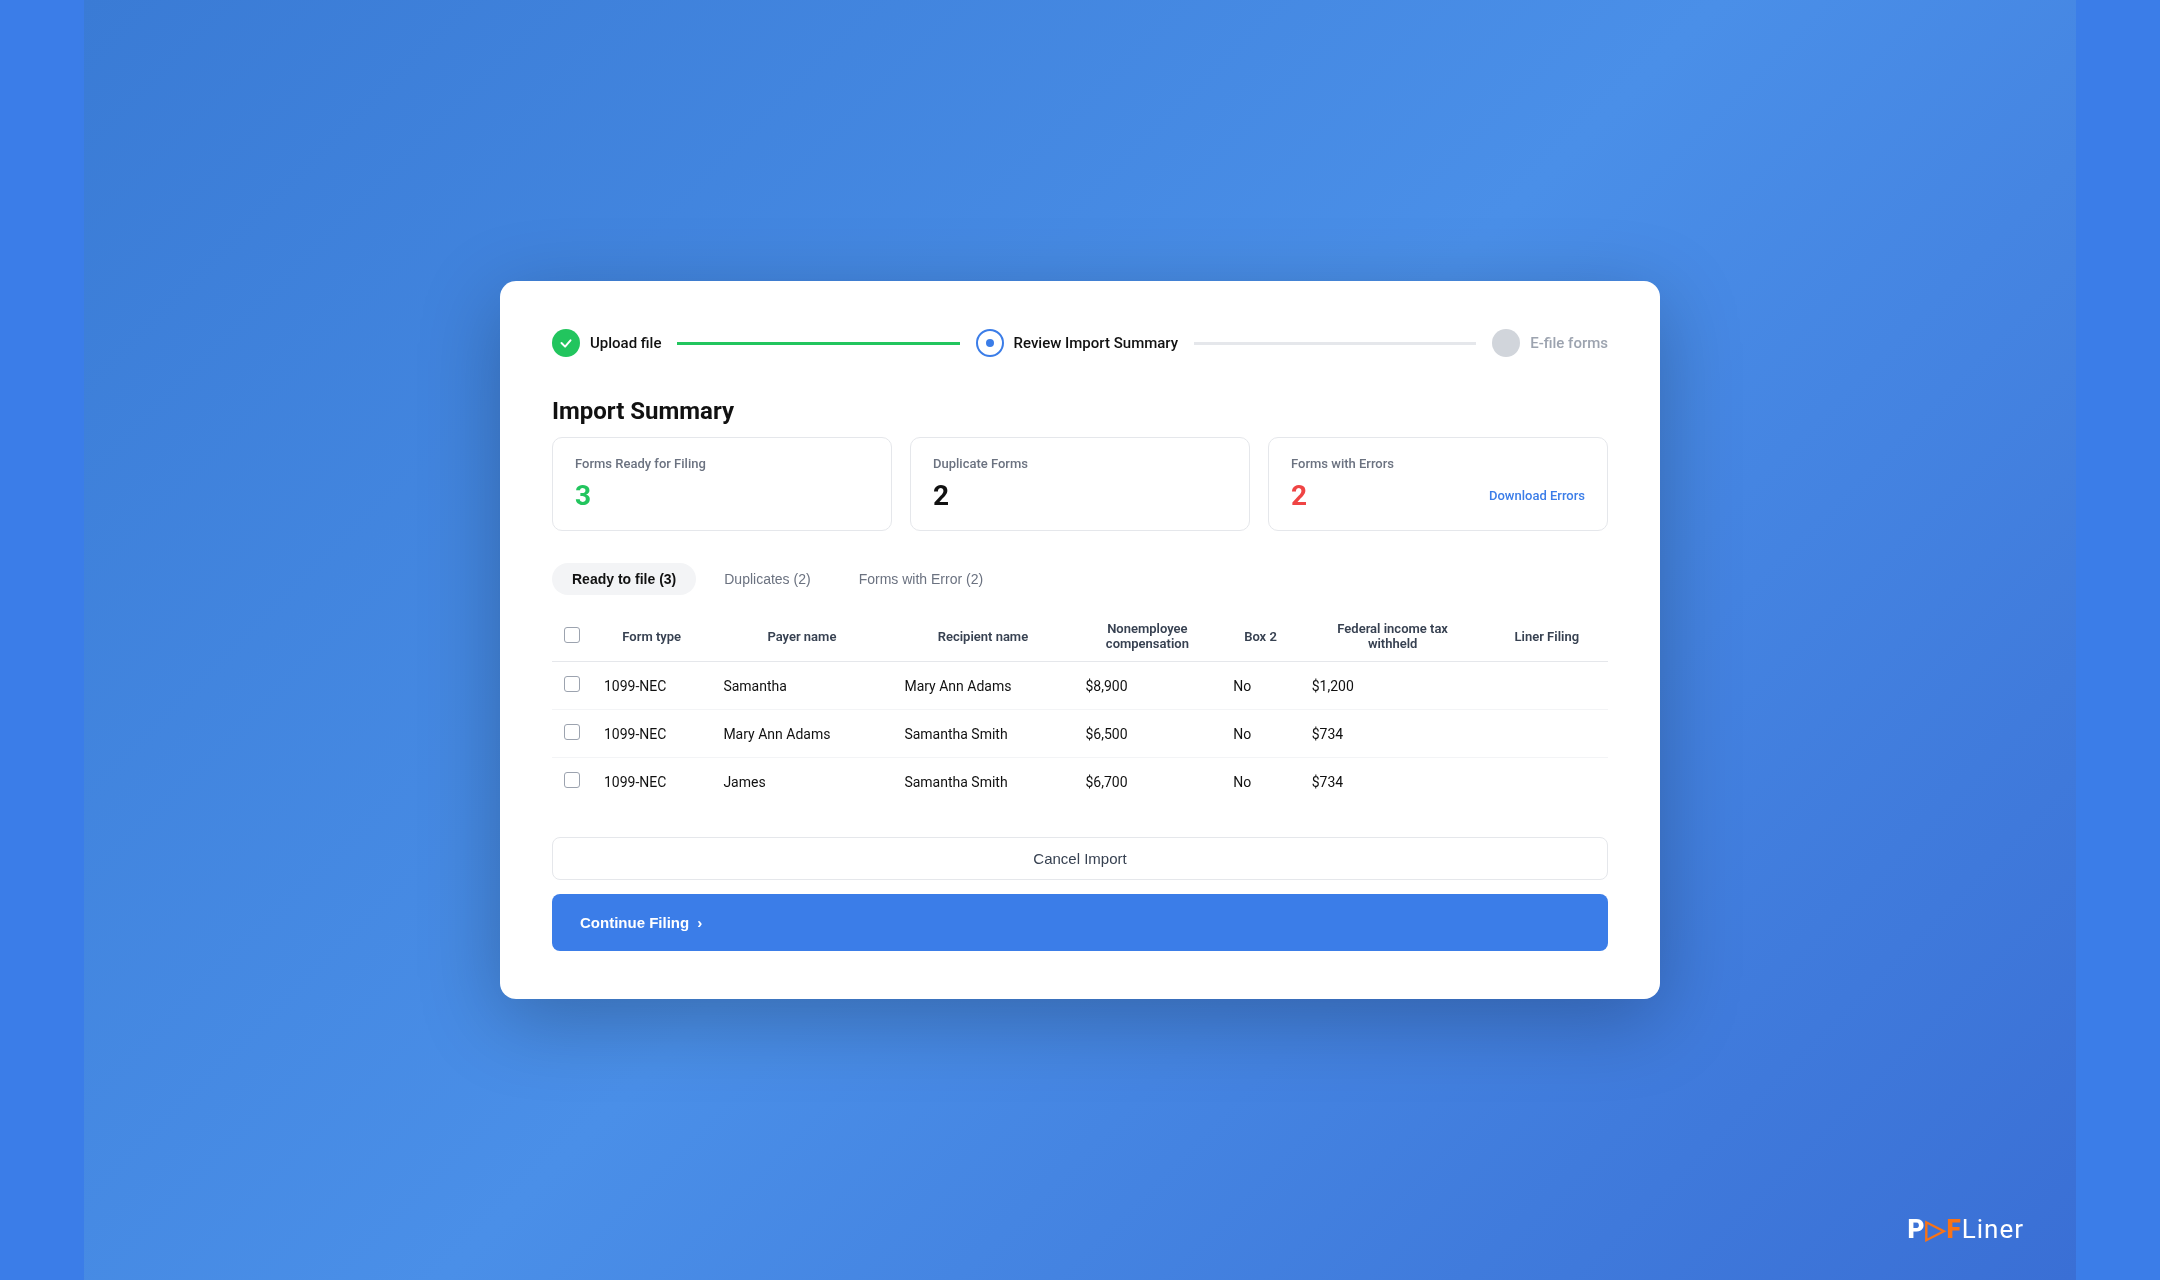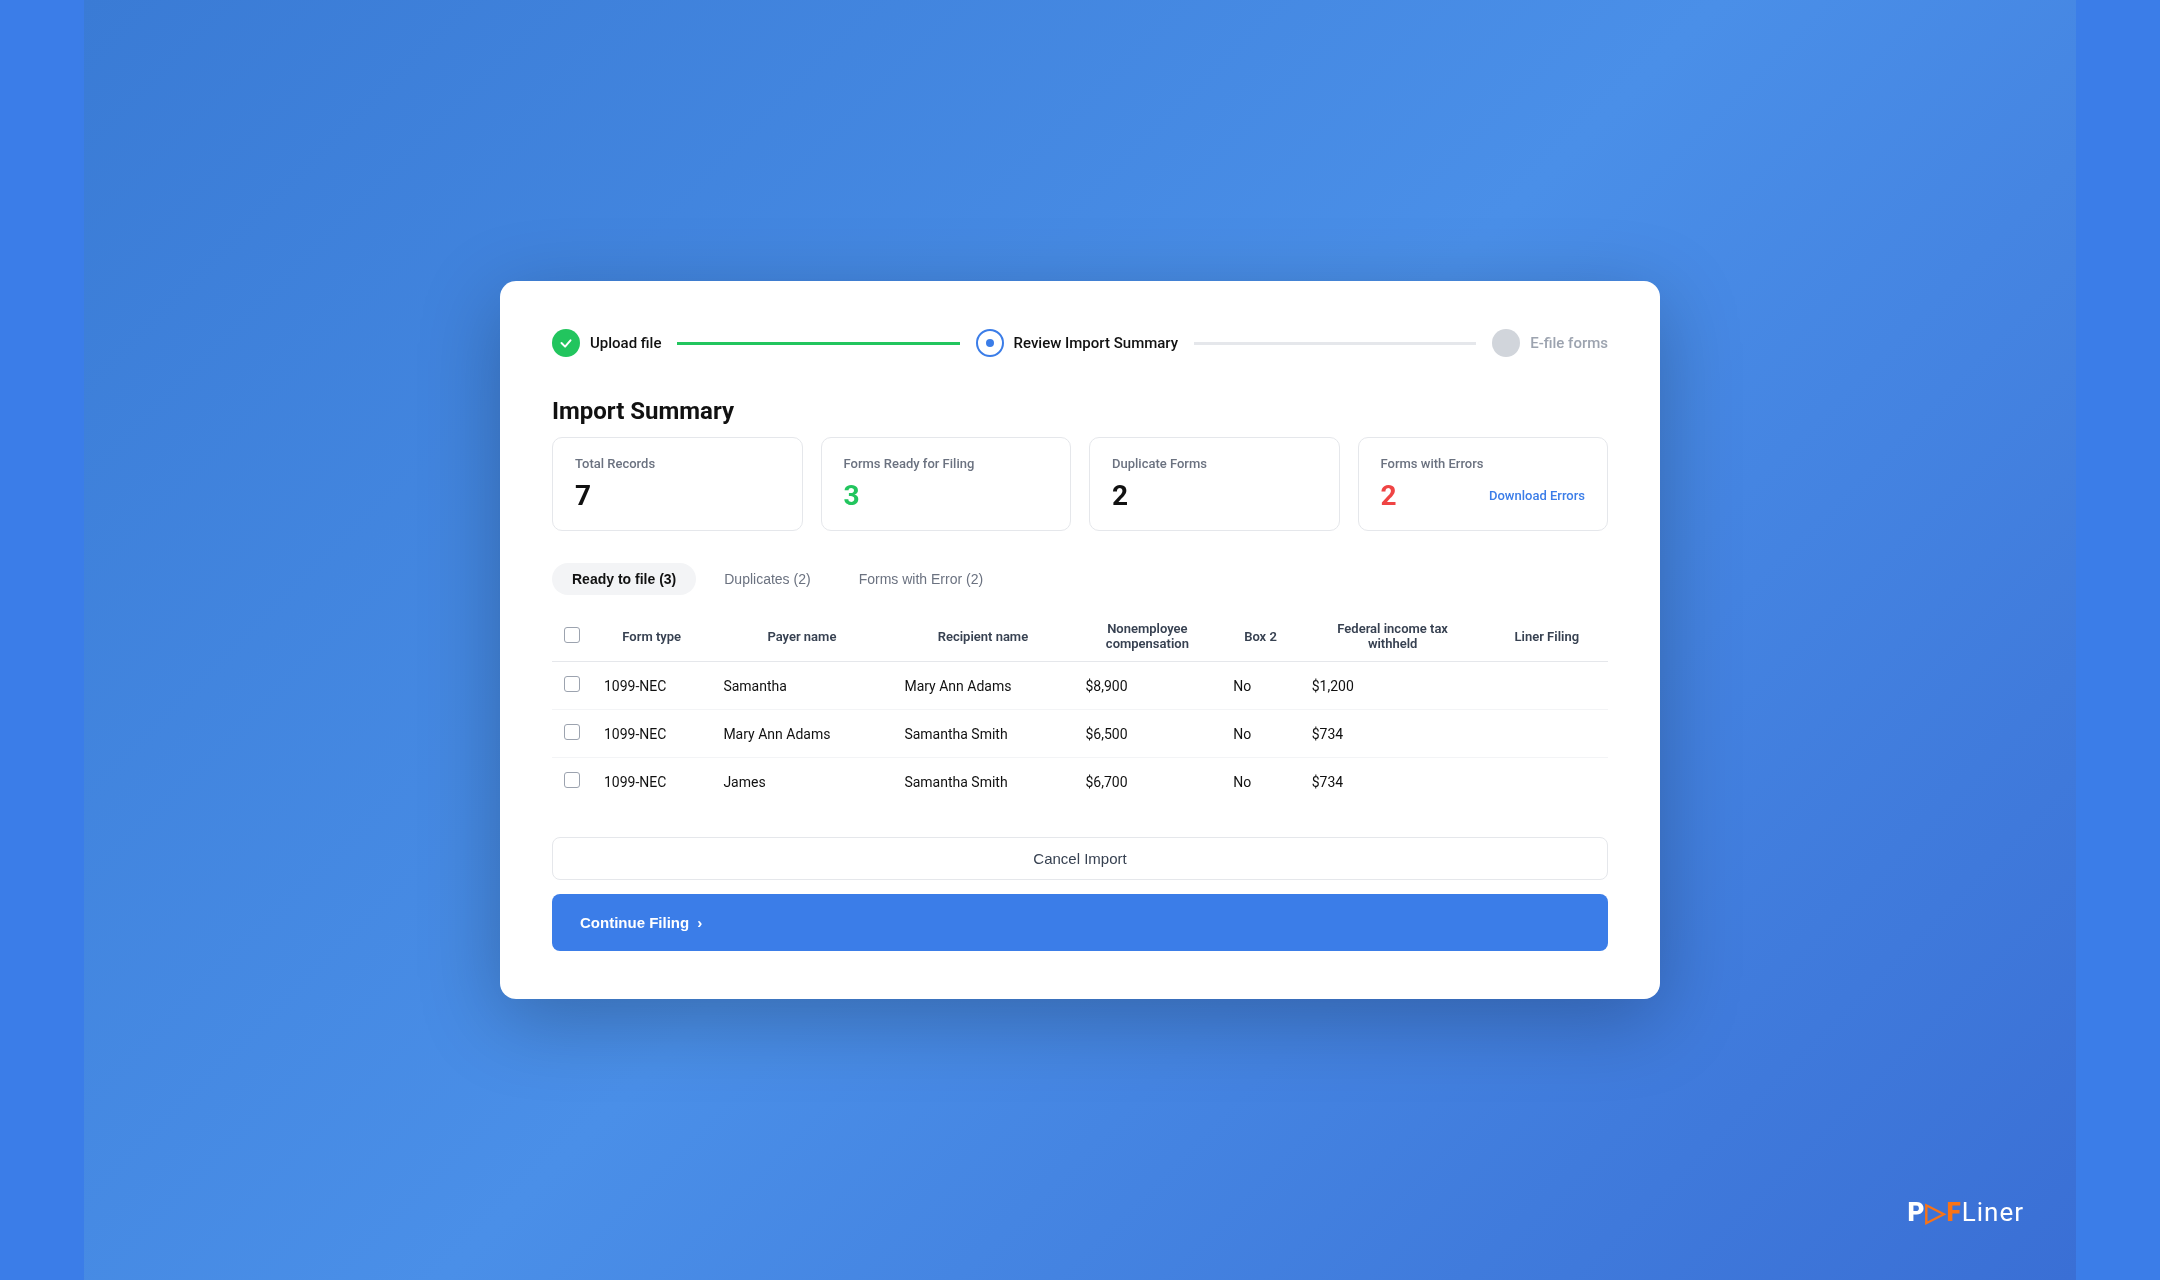--- a/index.html
+++ b/index.html
@@ -226,21 +226,21 @@
       cursor: pointer;
       font-weight: 600;
       display: flex;
       align-items: center;
       gap: 8px;
     }
 
     
     .branding {
       position: absolute;
-      bottom: 53px;
+      bottom: 36px;
       right: 52px;
       display: flex;
       align-items: center;
       gap: 4px;
       justify-content: flex-end;
     }
     .brand-text {
       font-size: 26px;
       font-weight: 900;
       color: #fff;
@@ -292,24 +292,20 @@
 
       <div class="step">
         <div class="step-circle inactive"></div>
         <span class="step-label inactive">E-file forms</span>
       </div>
     </div>
 
     <h2 class="import-title">Import Summary</h2>
 
     <div class="summary-cards">
-      <div class="summary-card">
-        <span class="card-label">Total Records</span>
-        <span class="card-value">7</span>
-      </div>
       <div class="summary-card">
         <span class="card-label">Forms Ready for Filing</span>
         <span class="card-value green">3</span>
       </div>
       <div class="summary-card">
         <span class="card-label">Duplicate Forms</span>
         <span class="card-value">2</span>
       </div>
       <div class="summary-card">
         <span class="card-label">Forms with Errors</span>

